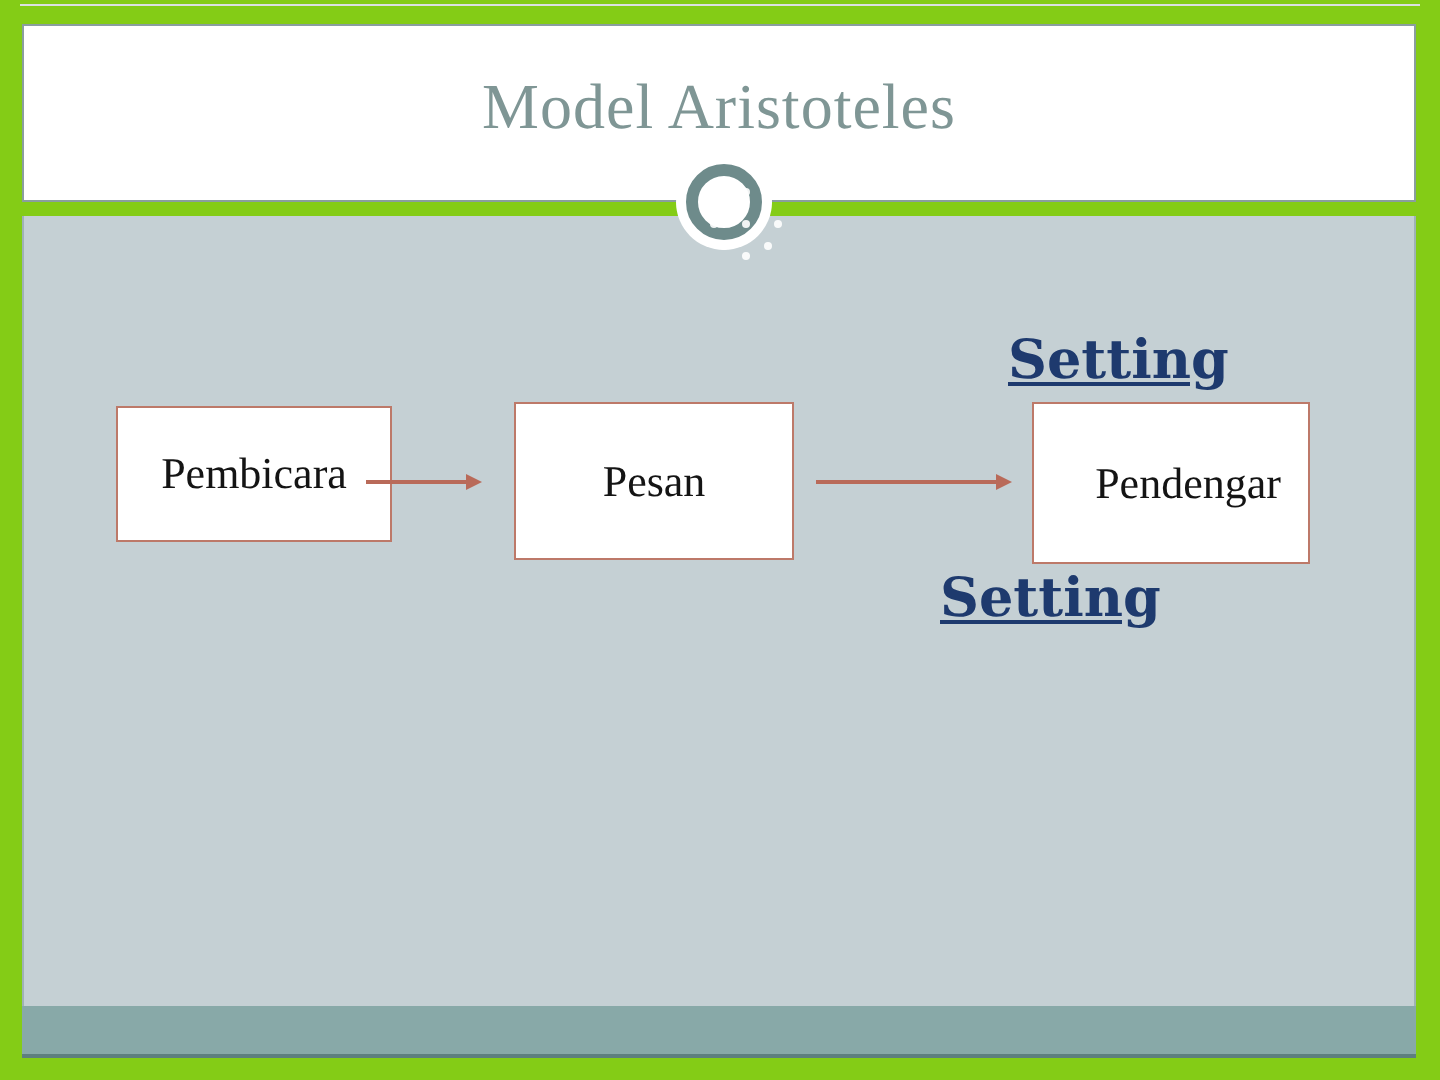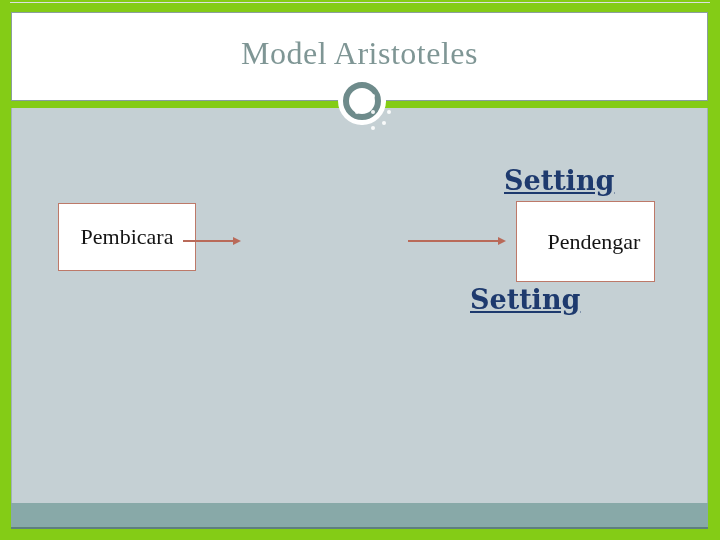--- a/index.html
+++ b/index.html
@@ -178,20 +178,23 @@
   <div class="body-area"></div>
 
   <div class="setting setting-top">Setting</div>
 
   <div class="model-box box-1">
     <span>Pembicara</span>
   </div>
 
   <div class="arrow arrow-1"></div>
 
+  <div class="model-box box-2">
+    <span>Pesan</span>
+  </div>
 
   <div class="arrow arrow-2"></div>
 
   <div class="model-box box-3">
     <span>Pendengar</span>
   </div>
 
   <div class="setting setting-bottom">Setting</div>
 
   <div class="bottom-band"></div>

